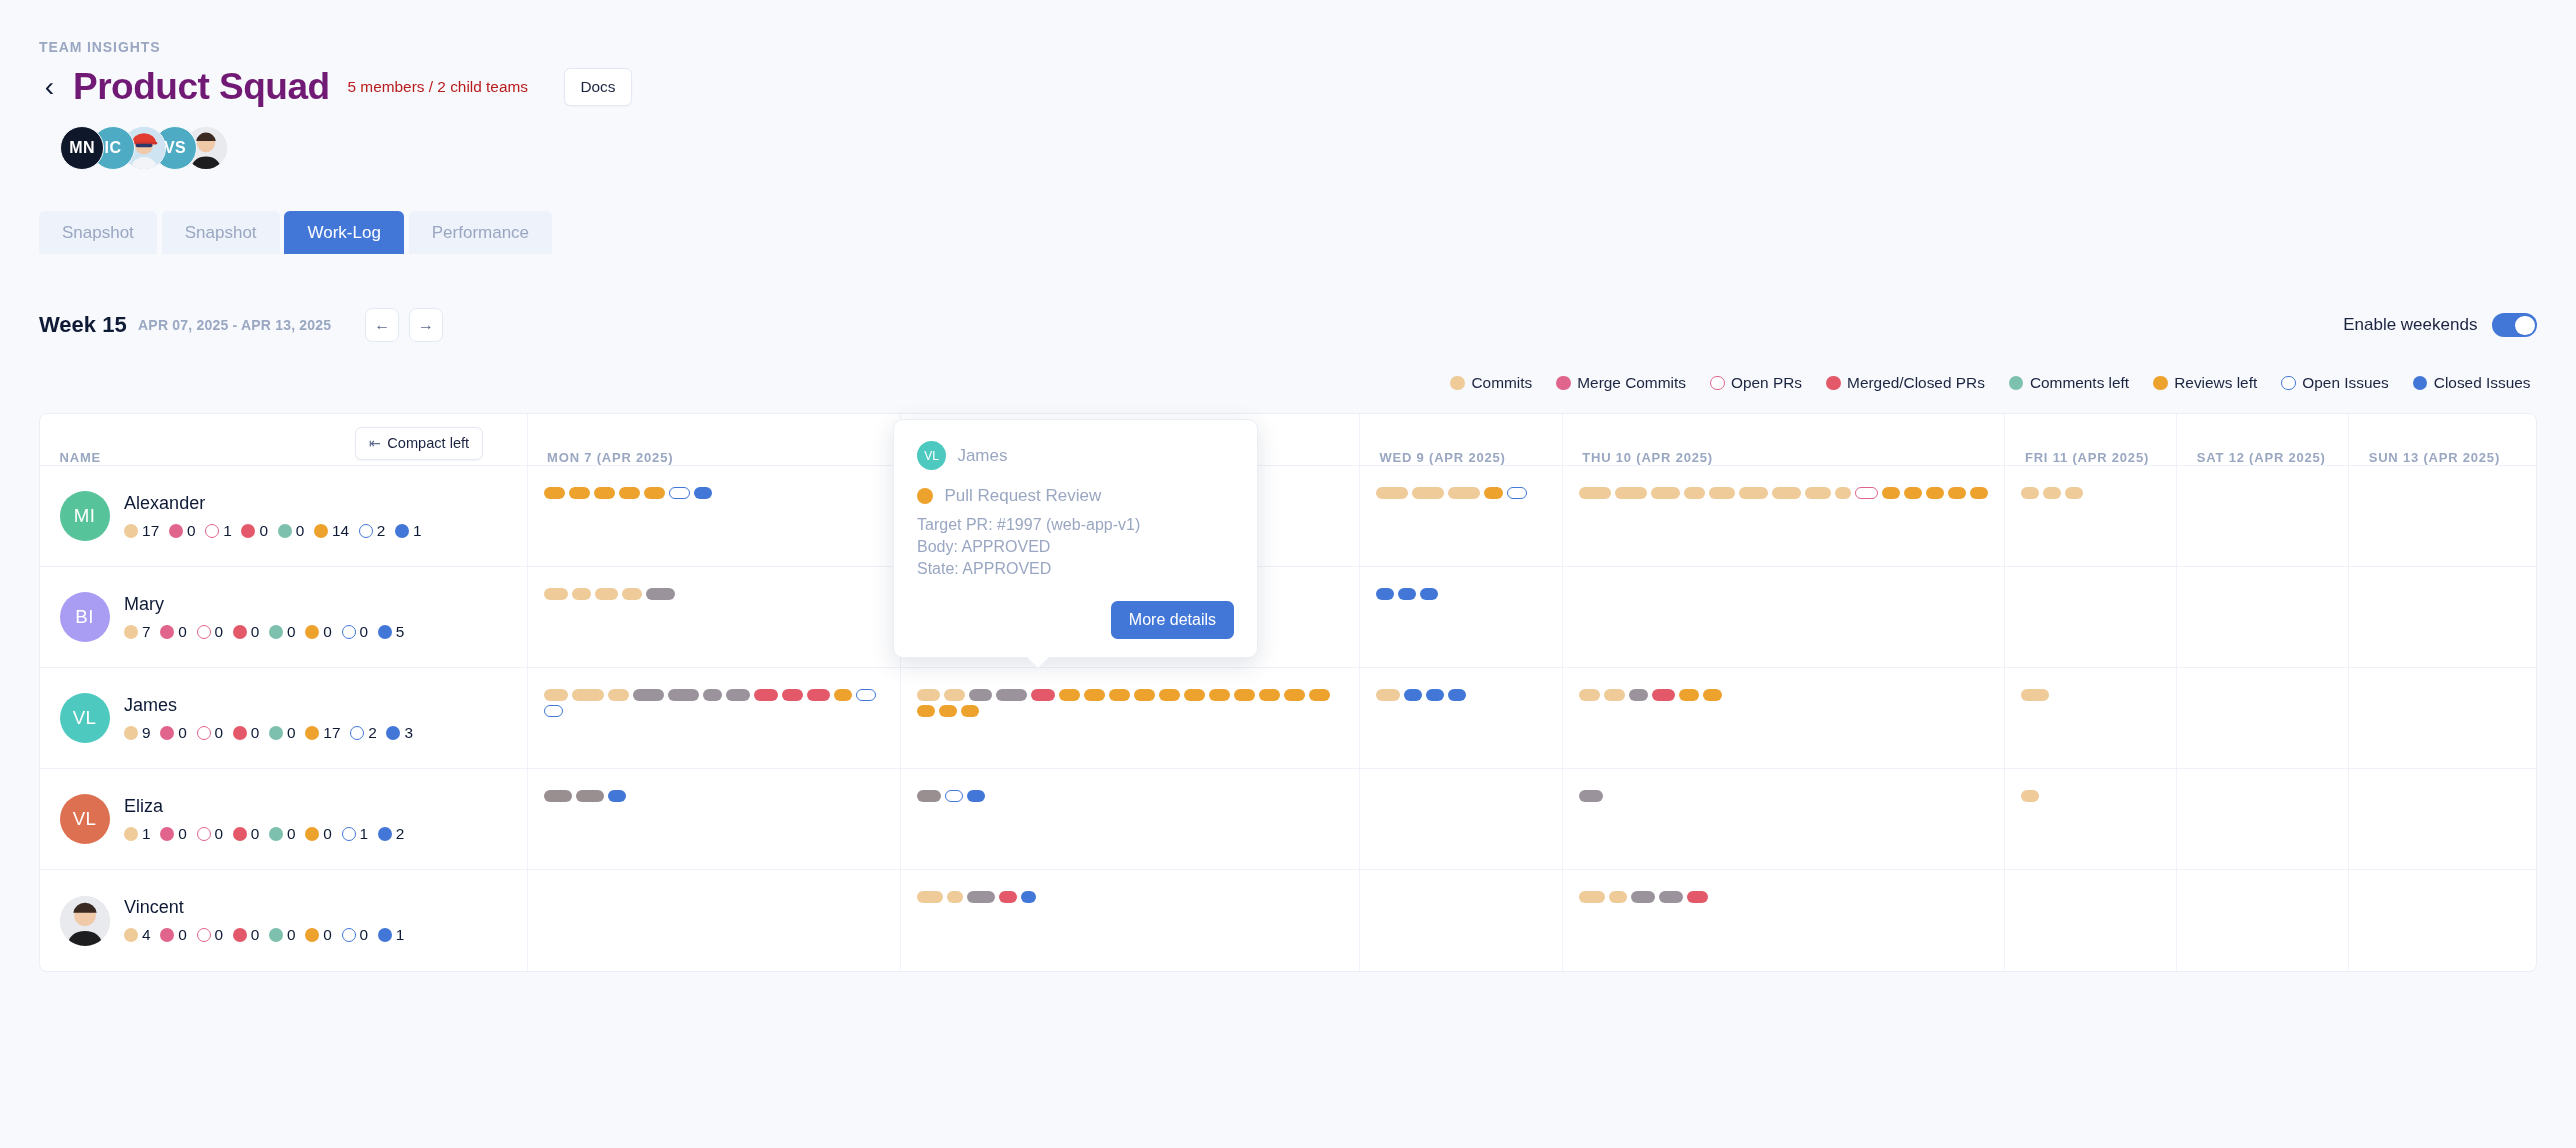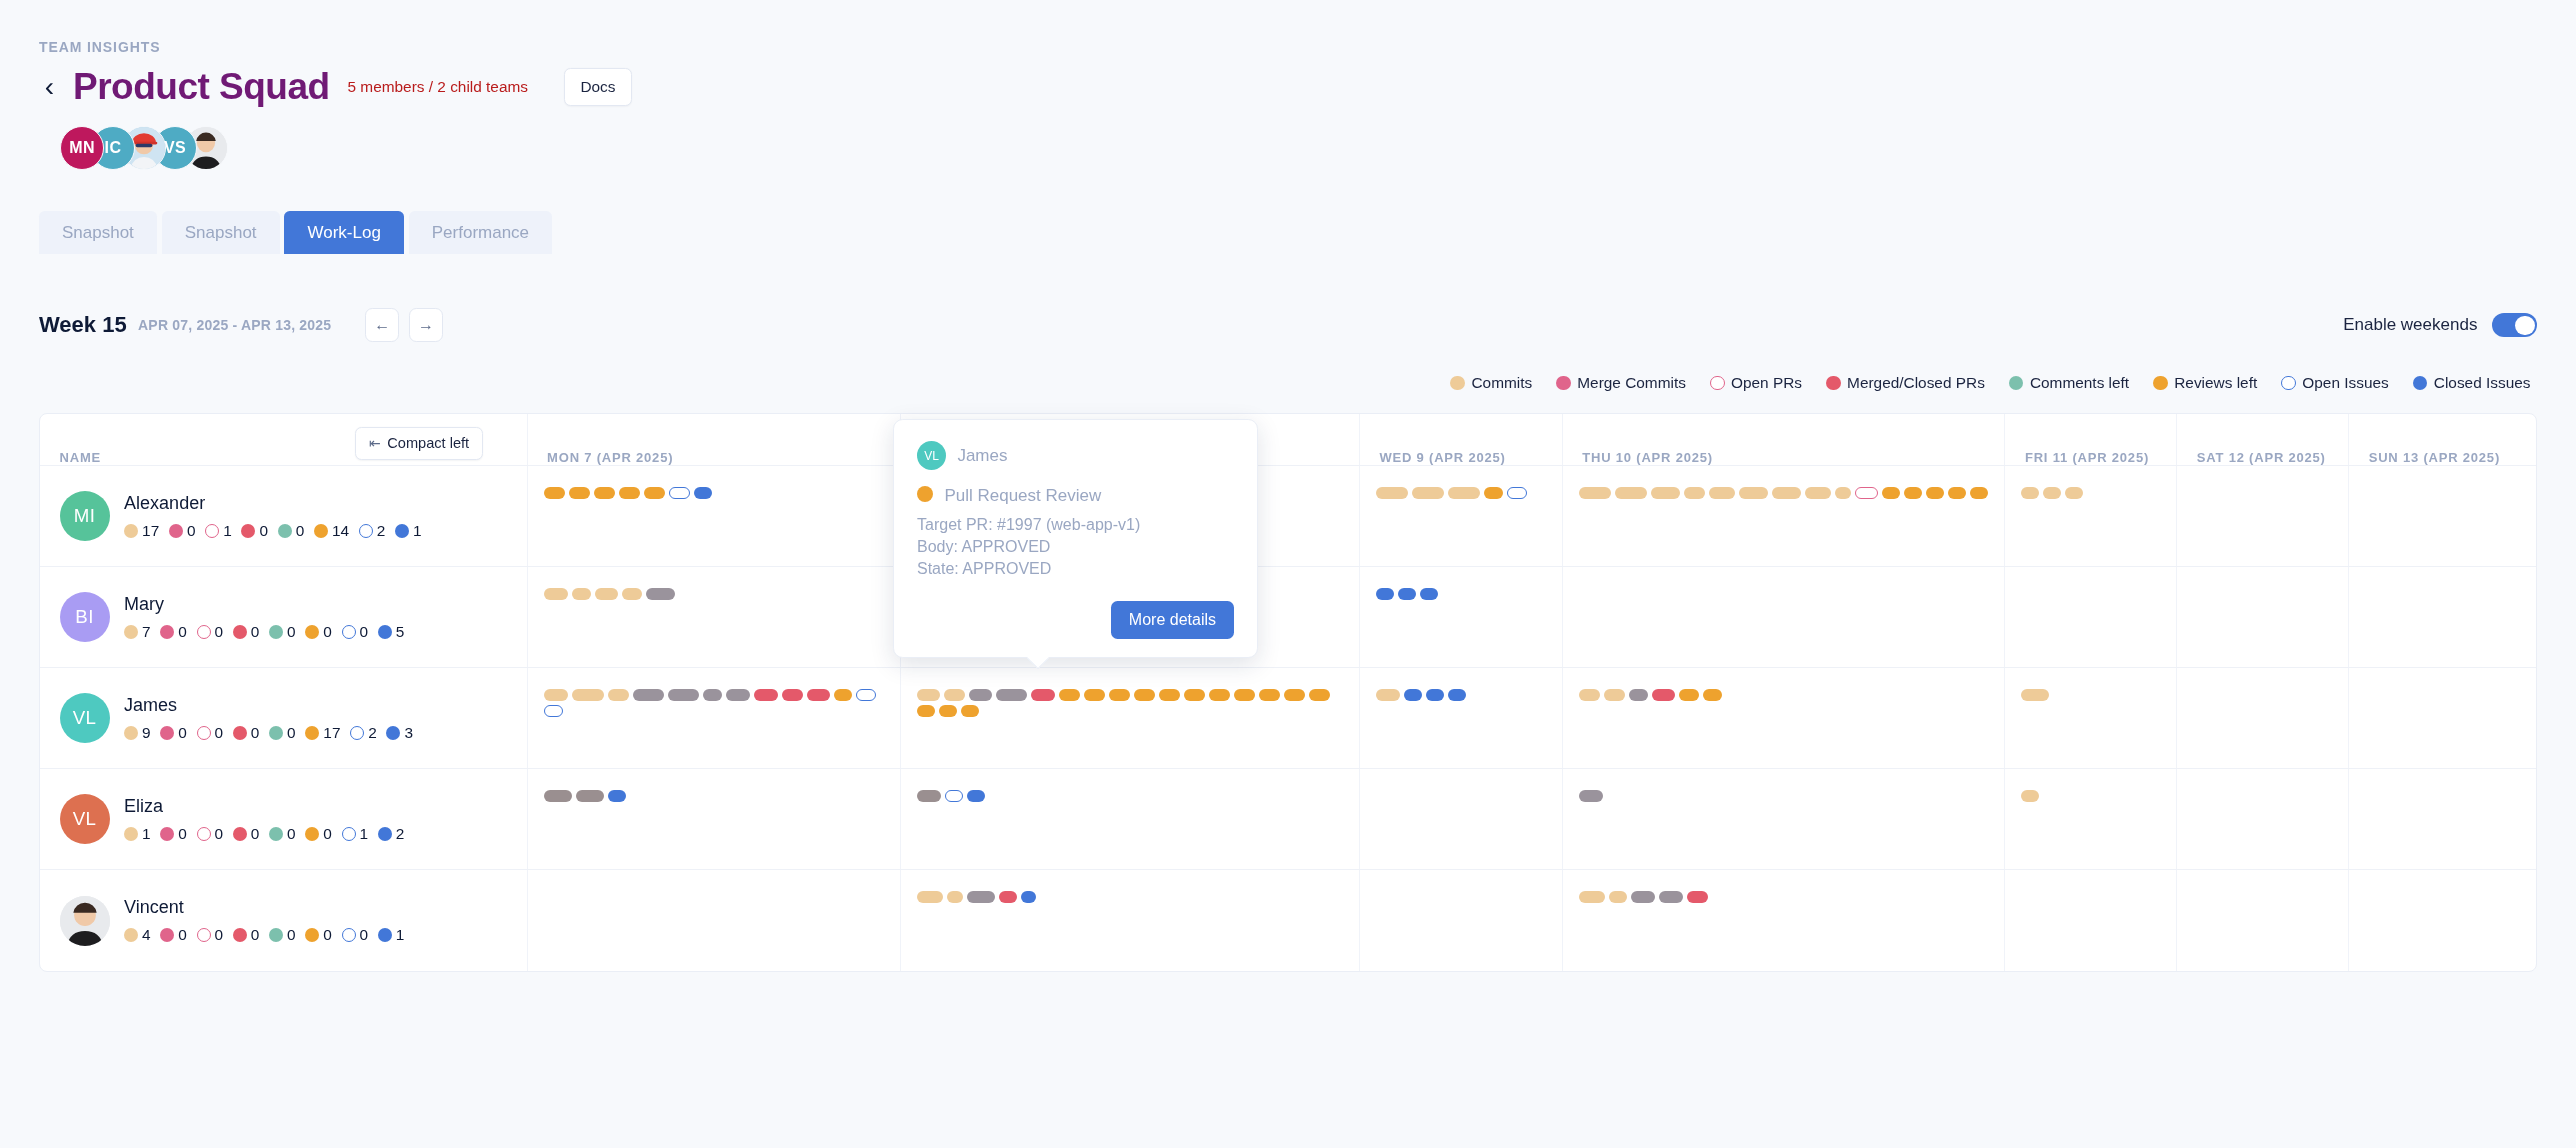--- a/index.html
+++ b/index.html
@@ -125,21 +125,21 @@
     background: #ffffff; border: 0.8px solid #eaeef6; border-radius: 9.7px;
     box-shadow: 0 6.5px 23px rgba(22,38,74,.13); padding: 21px 23px 18px 23px; z-index: 20;
   }
   .tt-user { display: flex; align-items: center; gap: 11.4px; }
   .tt-av {
     width: 29px; height: 29px; border-radius: 50%;
     display: flex; align-items: center; justify-content: center;
     color: #fff; font-size: 12px; font-weight: 500;
   }
   .tt-name { font-size: 17px; color: #9aa7c2; }
-  .tt-kind { display: flex; gap: 11.4px; margin-top: 16px; }
+  .tt-kind { display: flex; align-items: center; gap: 11.4px; margin-top: 16px; }
   .tt-kind .dot { width: 16px; height: 16px; }
   .tt-kind-label { font-size: 17px; color: #9aa7c2; }
   .tt-lines { margin-top: 8px; }
   .tt-line { font-size: 16px; color: #9aa7c2; line-height: 1.38; }
   .tt-actions { display: flex; justify-content: flex-end; margin-top: 21px; }
   .more-btn {
     background: #4277d8; color: #fff; border: none; border-radius: 6.5px;
     padding: 9.7px 18px; font-size: 16px; cursor: pointer; font-family: inherit;
   }
   .tt-arrow {
@@ -156,21 +156,21 @@
   <div class="eyebrow">TEAM INSIGHTS</div>
 
   <div class="title-row">
     <div class="back-chevron">‹</div>
     <div class="team-title">Product Squad</div>
     <div class="team-sub">5 members / 2 child teams</div>
     <div class="docs-btn">Docs</div>
   </div>
 
   <div class="avatars" id="header-avatars">
-      <div class="av" style="background: #be185d; z-index: 10;">MN</div>
+      <div class="av" style="background: #0f172a; z-index: 10;">MN</div>
       <div class="av" style="background: rgb(78, 171, 196); z-index: 9;">IC</div>
       <div class="av" style="background: rgb(185, 215, 232); z-index: 8;">
         <svg viewBox="0 0 60 60" width="100%" height="100%">
           <rect width="60" height="60" fill="#cfe4f2"></rect>
           <circle cx="30" cy="26" r="13" fill="#f0c9a8"></circle>
           <path d="M13 22 a17 13 0 0 1 34 0 z" fill="#e23b32"></path>
           <rect x="11" y="21" width="38" height="4" rx="2" fill="#d0332b"></rect>
           <rect x="18" y="24" width="24" height="5" rx="2.5" fill="#2b3a68"></rect>
           <path d="M10 60 q5 -17 20 -17 q15 0 20 17 z" fill="#f2f4f7"></path>
         </svg>

